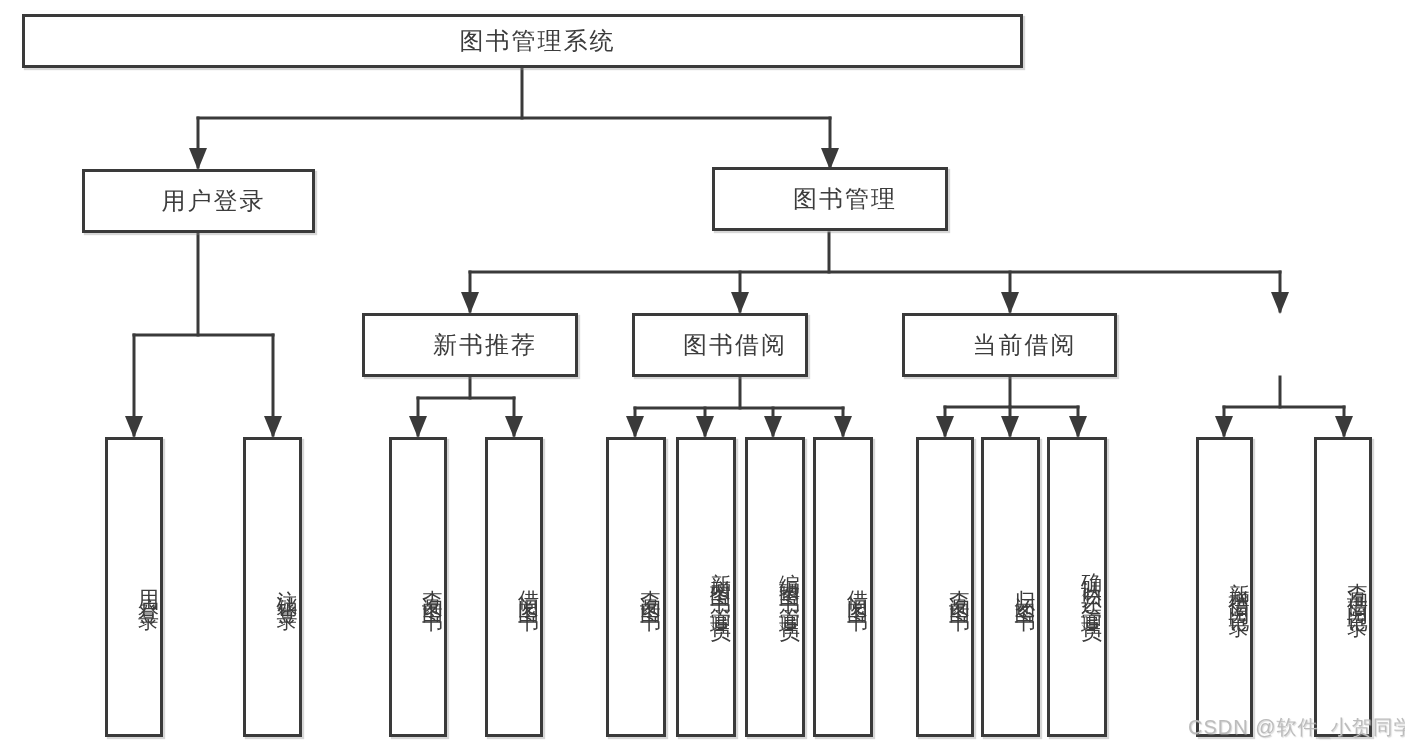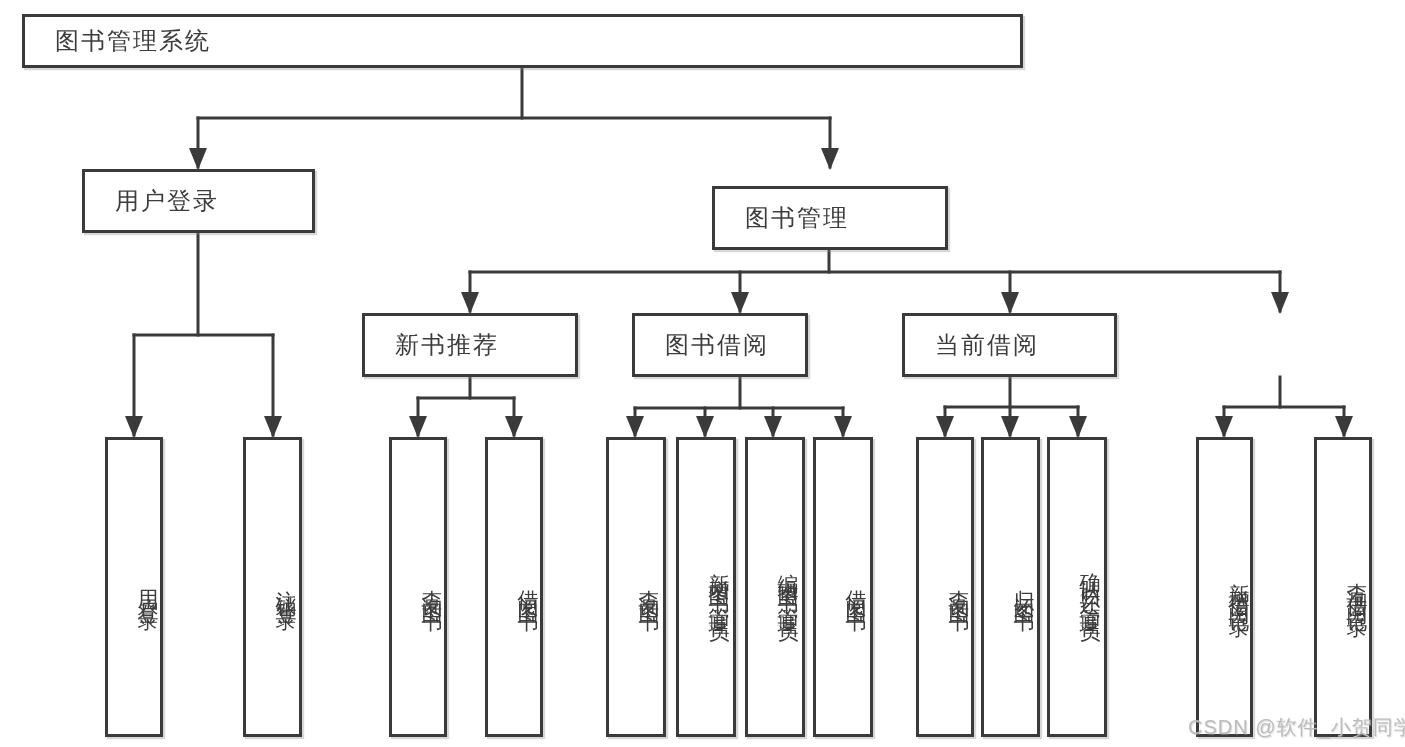--- a/index.html
+++ b/index.html
@@ -16,20 +16,21 @@
     left: 0; top: 0;
     width: 1405px; height: 747px;
   }
   .node {
     position: absolute;
     box-sizing: border-box;
     border: 3px solid #3a3a3a;
     background: #ffffff;
     display: flex;
     align-items: center;
+    justify-content: center;
     color: #3c3c3c;
     box-shadow: 2px 2px 1px rgba(140,140,140,0.35);
     padding-left: 30px;
   }
   .h-label {
     font-size: 24px;
     letter-spacing: 2px;
     white-space: nowrap;
   }
   .v-label {
@@ -105,21 +106,21 @@
     <path class="ln" d="M1344 407 V435" marker-end="url(#arrow)"></path>
   </svg>
 
   <div class="node" style="left:22px; top:14px; width:1001px; height:54px;">
     <span class="h-label">图书管理系统</span>
   </div>
 
   <div class="node" style="left:82px; top:169px; width:233px; height:64px;">
     <span class="h-label">用户登录</span>
   </div>
-  <div class="node" style="left:712px; top:186px; width:236px; height:64px;">
+  <div class="node" style="left:712px; top:167px; width:236px; height:64px;">
     <span class="h-label">图书管理</span>
   </div>
 
   <div class="node" style="left:362px; top:313px; width:216px; height:64px;font-family:Liberation Mono, monospace;">
     <span class="h-label">新书推荐</span>
   </div>
   <div class="node" style="left:632px; top:313px; width:176px; height:64px;">
     <span class="h-label">图书借阅</span>
   </div>
   <div class="node" style="left:902px; top:313px; width:215px; height:64px;">

